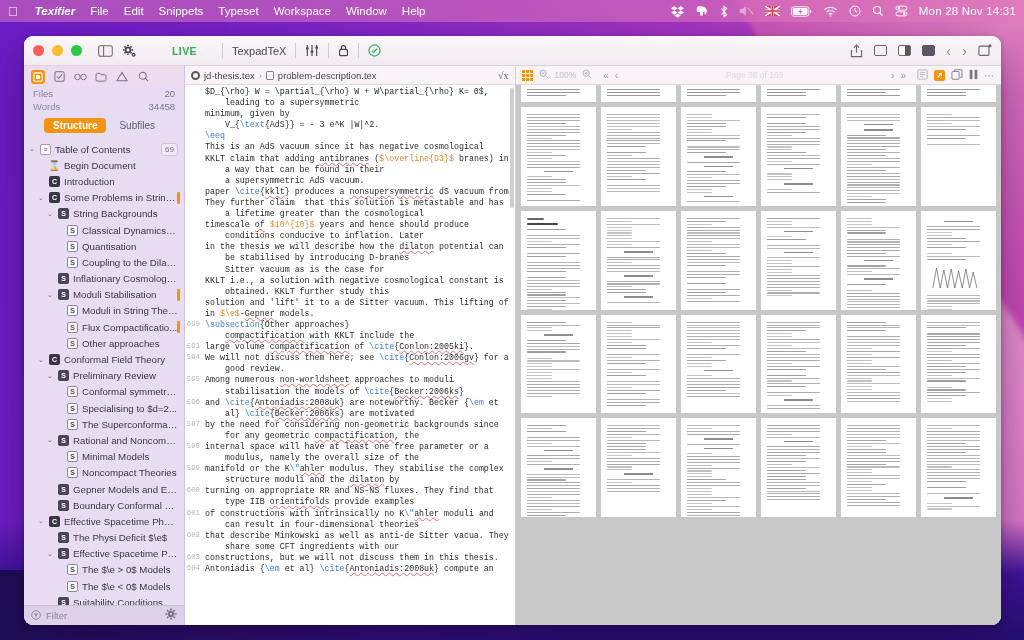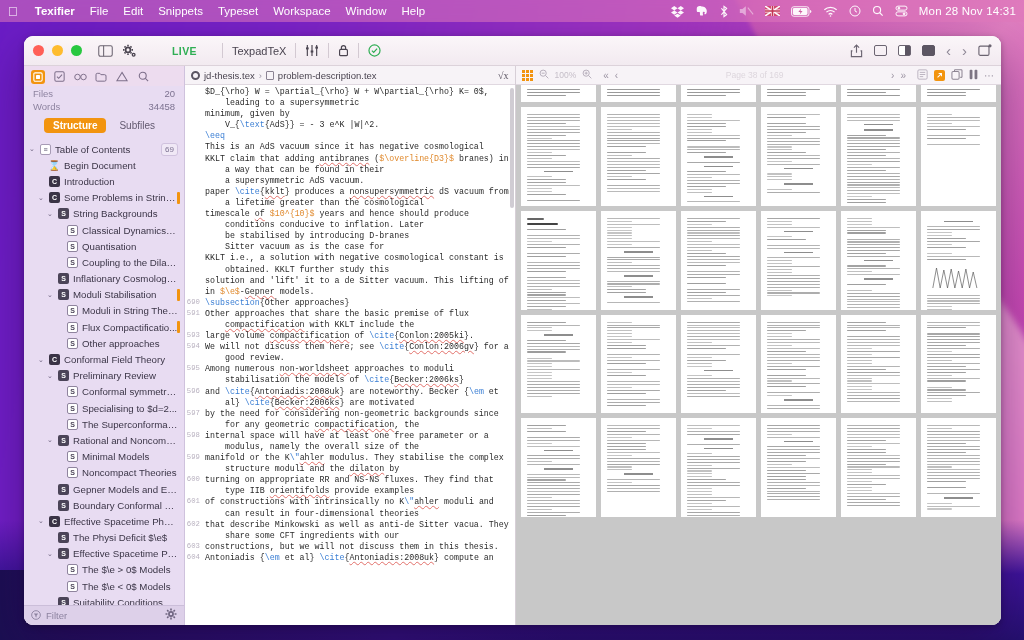--- a/index.html
+++ b/index.html
@@ -41,21 +41,21 @@
     position: absolute; top:0; left:0; right:0; height:22px;
     background: rgba(222,120,186,0.55);
     backdrop-filter: blur(18px);
     display:flex; align-items:center;
     color:#fff; font-size:11.5px; z-index:50;
     padding: 0 8px;
   }
   .mb-left { display:flex; align-items:center; gap:15px; }
   .mb-apple { font-size:13px; line-height:1; padding-right:2px; }
   .mb-item { white-space:nowrap; }
-  .mb-item.bold { font-weight:bold; }
+  .mb-item.bold { font-weight:bold;font-style:italic; }
   .mb-right { margin-left:auto; display:flex; align-items:center; gap:11px; }
   .mb-icon { display:flex; align-items:center; opacity:.95; }
   .mb-clock { font-size:11.5px; letter-spacing:.2px; }
 
   
   .window {
     position:absolute; left:24px; top:36px; width:977px; height:589px;
     border-radius:9px; overflow:hidden;
     box-shadow: 0 18px 50px rgba(40,0,70,.45), 0 2px 6px rgba(0,0,0,.3);
     display:flex; flex-direction:column;
@@ -584,32 +584,33 @@
       <div class="cl"><span class="ln"></span><span class="ct"><span class="">$D_{\rho} W = \partial_{\rho} W + W\partial_{\rho} K= 0$,  </span></span></div>
           <div class="cl"><span class="ln"></span><span class="ct"><span>    </span><span class="">leading to a supersymmetric</span></span></div>
           <div class="cl"><span class="ln"></span><span class="ct"><span class="">minimum, given by</span></span></div>
           <div class="cl"><span class="ln"></span><span class="ct"><span class="">    V_{</span><span class="kw">\text</span><span class="">{AdS}} = - 3 e^K |W|^2.</span></span></div>
           <div class="cl"><span class="ln"></span><span class="ct"><span class="kw">\eeq</span></span></div>
           <div class="cl"><span class="ln"></span><span class="ct"><span class="">This is an AdS vacuum since it has negative cosmological </span></span></div>
           <div class="cl"><span class="ln"></span><span class="ct"><span class="">KKLT claim that adding </span><span class="sp">antibranes</span><span class=""> (</span><span class="mth">$\overline{D3}$</span><span class=""> branes) in </span></span></div>
           <div class="cl"><span class="ln"></span><span class="ct"><span>    </span><span class="">a way that can be found in their</span></span></div>
           <div class="cl"><span class="ln"></span><span class="ct"><span>    </span><span class="">a supersymmetric AdS vacuum.</span></span></div>
           <div class="cl"><span class="ln"></span><span class="ct"><span class="">paper </span><span class="kw">\cite</span><span class="">{</span><span class="sp">kklt</span><span class="">} produces a </span><span class="sp">nonsupersymmetric</span><span class=""> dS vacuum from </span></span></div>
+          <div class="cl"><span class="ln"></span><span class="ct"><span class="">They further claim  that this solution is metastable and has </span></span></div>
           <div class="cl"><span class="ln"></span><span class="ct"><span>    </span><span class="">a lifetime greater than the cosmological</span></span></div>
           <div class="cl"><span class="ln"></span><span class="ct"><span class="">timescale </span><span class="sp">of</span><span class=""> </span><span class="mth">$10^{10}$</span><span class=""> years and hence should produce </span></span></div>
           <div class="cl"><span class="ln"></span><span class="ct"><span>    </span><span class="">conditions conducive to inflation. Later</span></span></div>
+          <div class="cl"><span class="ln"></span><span class="ct"><span class="">in the thesis we will describe how the </span><span class="sp">dilaton</span><span class=""> potential can </span></span></div>
           <div class="cl"><span class="ln"></span><span class="ct"><span>    </span><span class="">be stabilised by introducing D-branes</span></span></div>
           <div class="cl"><span class="ln"></span><span class="ct"><span>    </span><span class="">Sitter vacuum as is the case for</span></span></div>
           <div class="cl"><span class="ln"></span><span class="ct"><span class="">KKLT i.e., a solution with negative cosmological constant is </span></span></div>
           <div class="cl"><span class="ln"></span><span class="ct"><span>    </span><span class="">obtained. KKLT further study this</span></span></div>
           <div class="cl"><span class="ln"></span><span class="ct"><span class="">solution and 'lift' it to a de Sitter vacuum. This lifting of </span></span></div>
           <div class="cl"><span class="ln"></span><span class="ct"><span class="">in </span><span class="mth">$\e$</span><span class="">-</span><span class="sp">Gepner</span><span class=""> models.</span></span></div>
           <div class="cl"><span class="ln"></span><span class="ct"></span></div>
           <div class="cl"><span class="ln">690</span><span class="ct"><span class="kw">\subsection</span><span class="">{Other approaches}</span></span></div>
-          <div class="cl"><span class="ln">591</span><span class="ct"><span class="">Other approaches that share the basic premise of flux </span></span></div>
           <div class="cl"><span class="ln"></span><span class="ct"><span>    </span><span class="sp">compactification</span><span class=""> with KKLT include the</span></span></div>
           <div class="cl"><span class="ln">593</span><span class="ct"><span class="">large volume </span><span class="sp">compactification</span><span class=""> of </span><span class="kw">\cite</span><span class="">{</span><span class="sp">Conlon:2005ki</span><span class="">}.</span></span></div>
           <div class="cl"><span class="ln">594</span><span class="ct"><span class="">We will not discuss them here; see </span><span class="kw">\cite</span><span class="">{</span><span class="sp">Conlon:2006gv</span><span class="">} for a </span></span></div>
           <div class="cl"><span class="ln"></span><span class="ct"><span>    </span><span class="">good review.</span></span></div>
           <div class="cl"><span class="ln">595</span><span class="ct"><span class="">Among numerous </span><span class="sp">non-worldsheet</span><span class=""> approaches to moduli </span></span></div>
           <div class="cl"><span class="ln"></span><span class="ct"><span>    </span><span class="">stabilisation the models of </span><span class="kw">\cite</span><span class="">{</span><span class="sp">Becker:2006ks</span><span class="">}</span></span></div>
           <div class="cl"><span class="ln">596</span><span class="ct"><span class="">and </span><span class="kw">\cite</span><span class="">{</span><span class="sp">Antoniadis:2008uk</span><span class="">} are noteworthy. Becker {</span><span class="kw">\em</span><span class=""> et </span></span></div>
           <div class="cl"><span class="ln"></span><span class="ct"><span>    </span><span class="">al} </span><span class="kw">\cite</span><span class="">{</span><span class="sp">Becker:2006ks</span><span class="">} are motivated</span></span></div>
           <div class="cl"><span class="ln">597</span><span class="ct"><span class="">by the need for considering non-geometric backgrounds since </span></span></div>
           <div class="cl"><span class="ln"></span><span class="ct"><span>    </span><span class="">for any geometric </span><span class="sp">compactification</span><span class="">, the</span></span></div>

